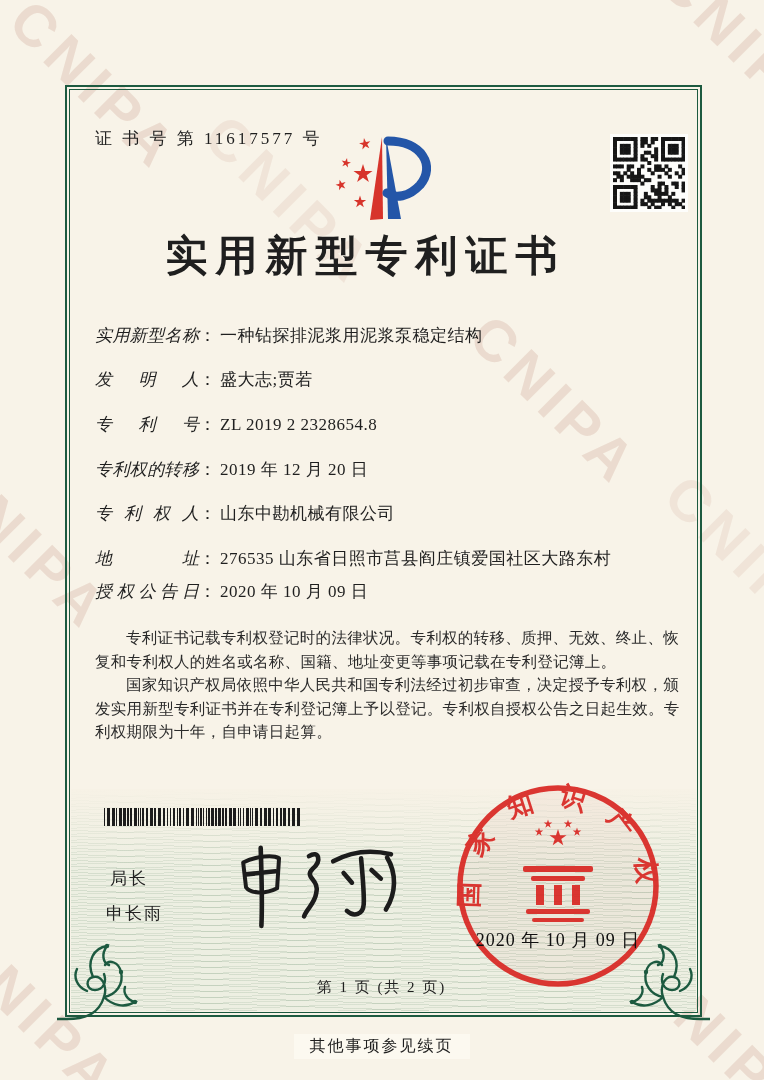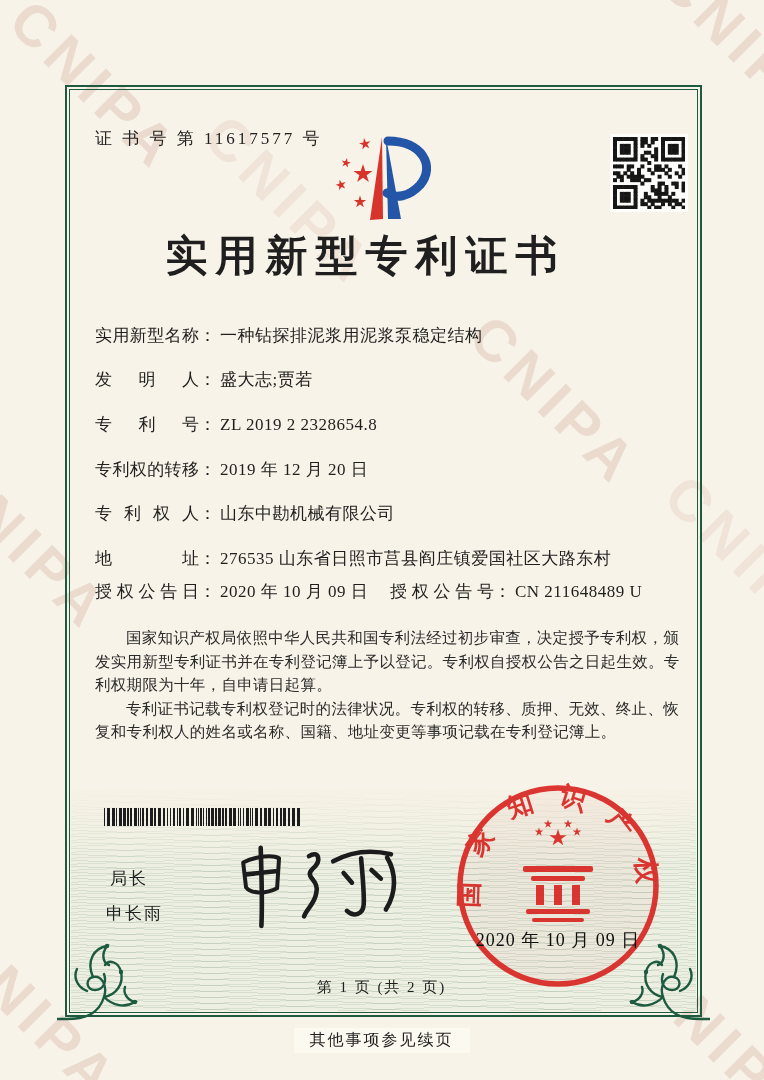--- a/index.html
+++ b/index.html
@@ -36,21 +36,21 @@
   
   .cert-no{position:absolute; left:95px; top:127px; font-size:17px; letter-spacing:3px;}
   .logo{position:absolute; left:322px; top:124px;}
   .qr{position:absolute; left:610px; top:134px; width:78px; height:78px; background:#fdfdfb; padding:3px; box-sizing:border-box;}
   .title{
     position:absolute; left:65px; top:228px; width:601px; text-align:center;
     font-size:42px; font-weight:bold; letter-spacing:8px;
   }
   
   .frow{position:absolute; left:95px; width:600px; font-size:17px; white-space:nowrap;}
-  .flabel{display:inline-block; width:104px; text-align:justify; text-align-last:justify; vertical-align:bottom;}
+  .flabel{display:inline-block; width:104px; text-align:justify; text-align-last:justify; vertical-align:bottom;font-style:italic;}
   .fcolon{display:inline-block; margin-right:4px;}
   .fvalue{letter-spacing:.5px;}
   .pair2{position:absolute; left:295px; top:0;}
   
   .body-text{
     position:absolute; left:95px; top:626px; width:594px;
     font-size:15.5px; line-height:23.5px; color:#2b2b2b; letter-spacing:.3px;
   }
   .body-text p{margin:0; text-indent:2em;}
   
@@ -59,21 +59,21 @@
   .sig-title{position:absolute; left:110px; top:867px; font-size:17px; font-family:"Liberation Sans","DejaVu Sans",sans-serif; color:#222; letter-spacing:2px;}
   .sig-name{position:absolute; left:106px; top:902px; font-size:17px; font-family:"Liberation Sans","DejaVu Sans",sans-serif; color:#222; letter-spacing:2px;}
   .signature{position:absolute; left:222px; top:838px;}
   .seal{position:absolute; left:452px; top:780px;}
   .seal-date{
     position:absolute; left:452px; top:928px; width:212px; text-align:center;
     font-size:18px; color:#101010; letter-spacing:1px;
   }
   .page-info{position:absolute; left:65px; top:978px; width:633px; text-align:center; font-size:15px; letter-spacing:2px;}
   .footer-note{position:absolute; left:65px; top:1028px; width:633px; text-align:center;}
-  .footer-note span{display:inline-block; background:#fcf9f0; padding:2px 16px; font-size:16px; letter-spacing:2px;}
+  .footer-note span{display:inline-block; background:#fcf9f0; padding:2px 16px; font-size:16px; letter-spacing:2px;margin-top:6px;}
 </style>
 </head>
 <body>
 
 <div class="page">
 
   <div class="wm" style="left:95px;top:85px">CNIPA</div>
   <div class="wm faint" style="left:290px;top:200px">CNIPA</div>
   <div class="wm" style="left:745px;top:45px">CNIPA</div>
   <div class="wm" style="left:555px;top:400px">CNIPA</div>
@@ -359,28 +359,25 @@
   <div class="frow" style="top:502px">
     <span class="flabel">专利权人</span><span class="fcolon">：</span><span class="fvalue">山东中勘机械有限公司</span>
   </div>
   <div class="frow" style="top:547px">
     <span class="flabel">地址</span><span class="fcolon">：</span><span class="fvalue">276535 山东省日照市莒县阎庄镇爱国社区大路东村</span>
   </div>
   <div class="frow" style="top:580px">
     <span>
       <span class="flabel">授权公告日</span><span class="fcolon">：</span><span class="fvalue">2020 年 10 月 09 日</span>
     </span>
-    <span class="pair2">
-      <span class="flabel">授权公告号</span><span class="fcolon">：</span><span class="fvalue">CN 211648489 U</span>
-    </span>
   </div>
 
   <div class="body-text">
+    <p>专利证书记载专利权登记时的法律状况。专利权的转移、质押、无效、终止、恢复和专利权人的姓名或名称、国籍、地址变更等事项记载在专利登记簿上。</p>
     <p>国家知识产权局依照中华人民共和国专利法经过初步审查，决定授予专利权，颁发实用新型专利证书并在专利登记簿上予以登记。专利权自授权公告之日起生效。专利权期限为十年，自申请日起算。</p>
-    <p>专利证书记载专利权登记时的法律状况。专利权的转移、质押、无效、终止、恢复和专利权人的姓名或名称、国籍、地址变更等事项记载在专利登记簿上。</p>
   </div>
 
   <div class="barcode" id="barcode">
       <i style="width: 1px; margin-right: 2px;"></i>
       <i style="width: 3px; margin-right: 2px;"></i>
       <i style="width: 3px; margin-right: 1px;"></i>
       <i style="width: 1px; margin-right: 2px;"></i>
       <i style="width: 3px; margin-right: 1px;"></i>
       <i style="width: 3px; margin-right: 1px;"></i>
       <i style="width: 2px; margin-right: 1px;"></i>

